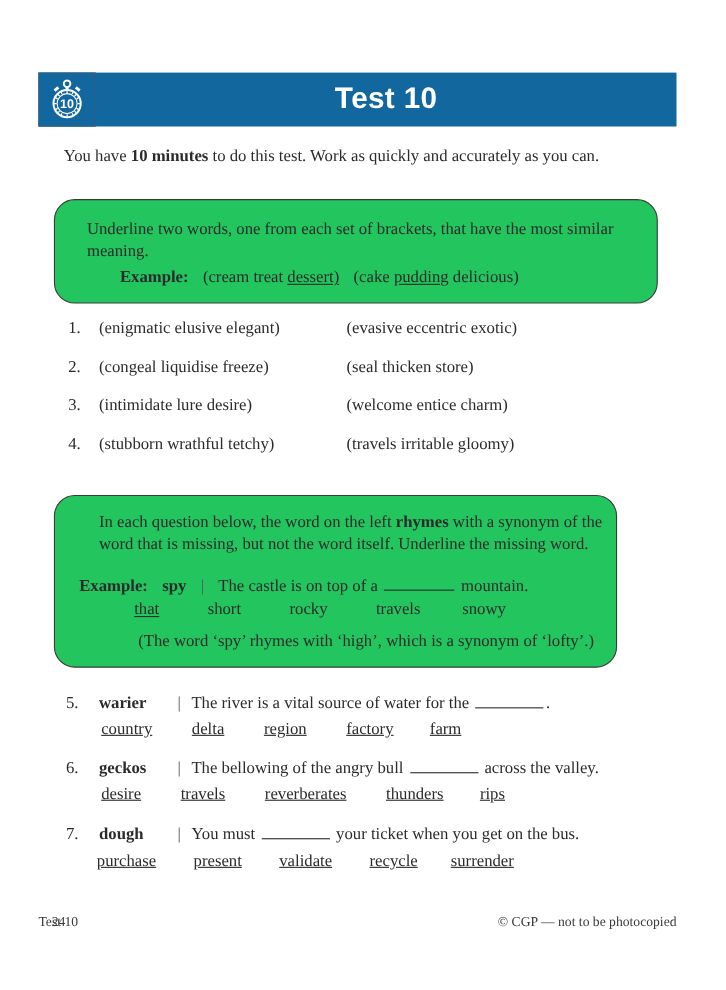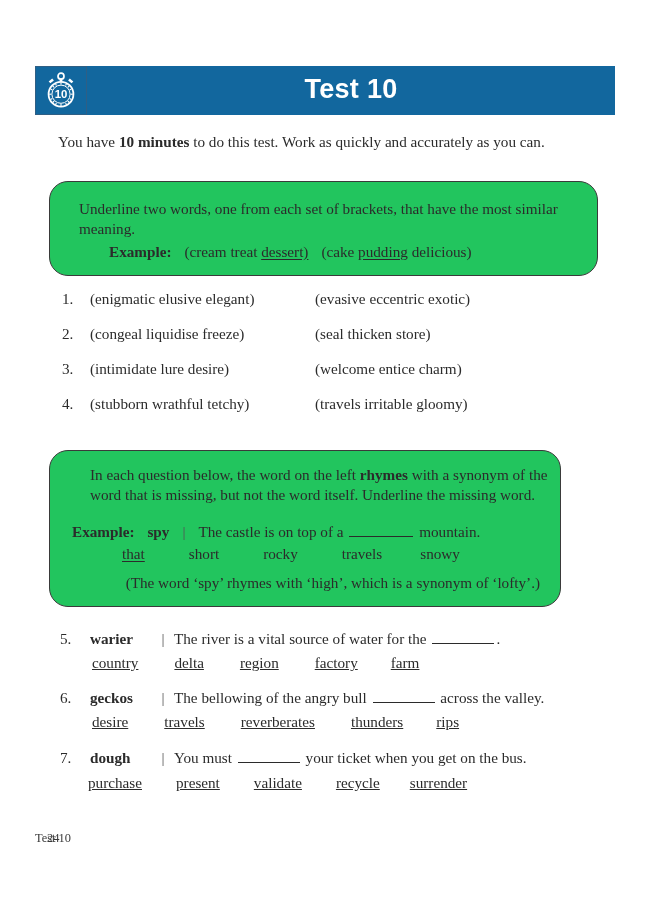--- a/index.html
+++ b/index.html
@@ -321,15 +321,16 @@
   <div class="rq" style="left:60px; top:749px;">
     <span class="num">7.</span><span class="cue">dough</span><span class="bar">|</span><span>You must </span><span class="blank-sm"></span><span> your ticket when you get on the bus.</span>
   </div>
   <div class="rq-opts" style="left:88px; top:774px;">
     <span>purchase</span><span style="display:inline-block;width:34px"></span><span>present</span><span style="display:inline-block;width:34px"></span><span>validate</span><span style="display:inline-block;width:34px"></span><span>recycle</span><span style="display:inline-block;width:30px"></span><span>surrender</span>
   </div>
 
   <div class="footer">
     <span class="f-left">Test 10</span>
     <span class="f-center">24</span>
+    <span class="f-right">© CGP — not to be photocopied</span>
   </div>
 
 </div>
 
 </body></html>

